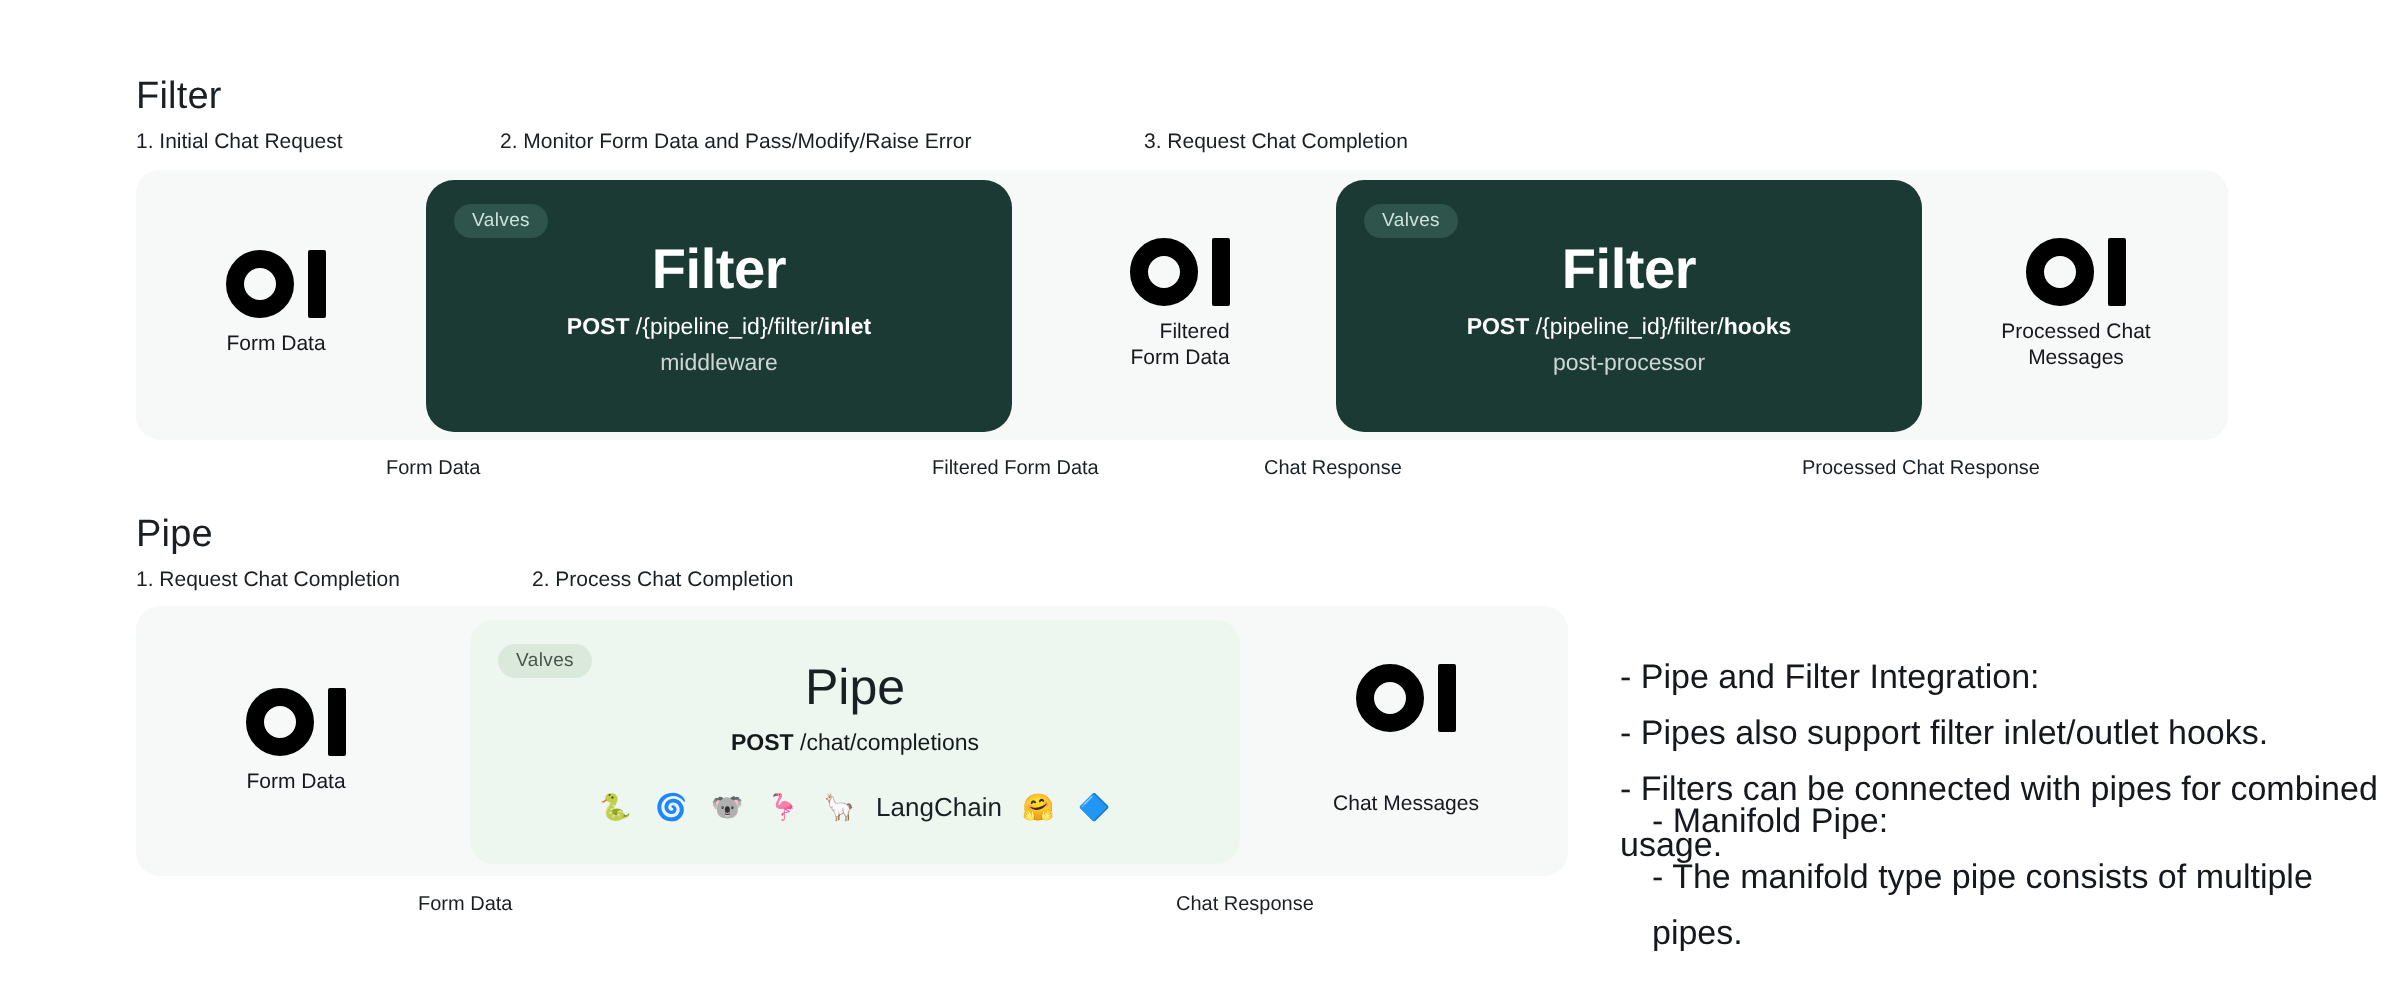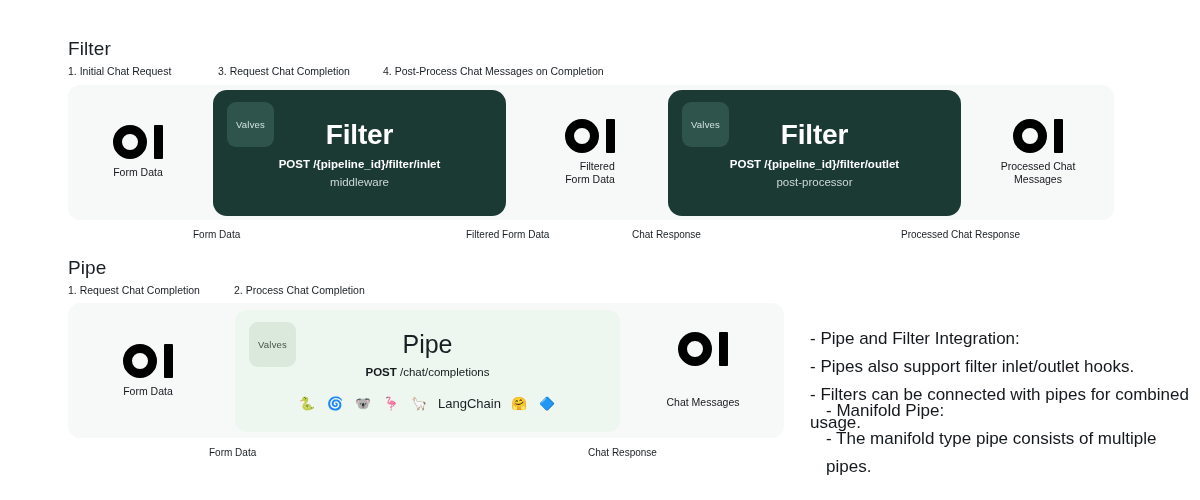--- a/index.html
+++ b/index.html
@@ -21,20 +21,21 @@
     font-weight: 400;
     color: #1a1f24;
     letter-spacing: 0.1px;
   }
 
   .step-row {
     display: flex;
     font-size: 10.5px;
     color: #1a1f24;
     font-weight: 400;
+    gap: 32px;
   }
 
   .panel {
     background: #f7f8f8;
     border-radius: 12px;
     display: flex;
     align-items: stretch;
     position: relative;
   }
 
@@ -85,39 +86,39 @@
     justify-content: center;
     color: #ffffff;
   }
   .valves-badge {
     position: absolute;
     top: 12px;
     left: 14px;
     background: #2e544b;
     color: #cfe3dd;
     font-size: 9.5px;
-    padding: 17px 9px;
+    padding: 3px 9px;
     border-radius: 9px;
     letter-spacing: 0.2px;
   }
   .filter-title {
     font-size: 28px;
     font-weight: 700;
     letter-spacing: -0.2px;
   }
   .filter-route {
     font-size: 11.5px;
     margin-top: 7px;
     color: #ffffff;
   }
   .filter-route .m {
     font-weight: 700;
   }
   .filter-route .p {
-    font-weight: 700;
+    font-weight: 400;
   }
   .filter-route .b {
     font-weight: 700;
   }
   .filter-sub {
     font-size: 11.5px;
     color: #cdd8d5;
     margin-top: 6px;
   }
 
@@ -187,22 +188,22 @@
 </head>
 <body>
 
 <div>
 
   <div class="section-title" style="position:absolute; left:68px; top:38px;">Filter</div>
 
   <div style="position:absolute; left:68px; top:65px; width:1070px;">
     <div class="step-row">
       <span style="width:150px; display:inline-block;">1. Initial Chat Request</span>
+      <span style="width:290px; display:inline-block;">2. Monitor Form Data and Pass/Modify/Raise Error</span>
       <span style="width:165px; display:inline-block;">3. Request Chat Completion</span>
-      <span style="display:inline-block;">4. Post-Process Chat Messages on Completion</span>
     </div>
   </div>
 
   <div class="panel" style="position:absolute; left:68px; top:85px; width:1046px; height:135px;"></div>
 
   <div class="oi-block" style="position:absolute; left:88px; top:105px; width:100px; height:95px;">
     <div class="oi-logo">
       <div class="oi-o"></div>
       <div class="oi-i"></div>
     </div>
@@ -224,21 +225,21 @@
       <div class="oi-i"></div>
     </div>
     <div class="oi-label" style="white-space:pre-line;text-align:right;">Filtered
 Form Data</div>
   </div>
 
   <div class="filter-card" style="position:absolute; left:668px; top:90px; width:293px; height:126px;">
     <div class="valves-badge">Valves</div>
     <div class="filter-title">Filter</div>
     <div class="filter-route">
-      <span class="m">POST</span><span class="p"> /{pipeline_id}/filter/</span><span class="b">outlet</span>
+      <span class="m">POST</span><span class="p"> /{pipeline_id}/filter/</span><span class="b">hooks</span>
     </div>
     <div class="filter-sub">post-processor</div>
   </div>
 
   <div class="oi-block" style="position:absolute; left:983px; top:105px; width:110px; height:95px;">
     <div class="oi-logo">
       <div class="oi-o"></div>
       <div class="oi-i"></div>
     </div>
     <div class="oi-label" style="white-space:pre-line;">Processed Chat

